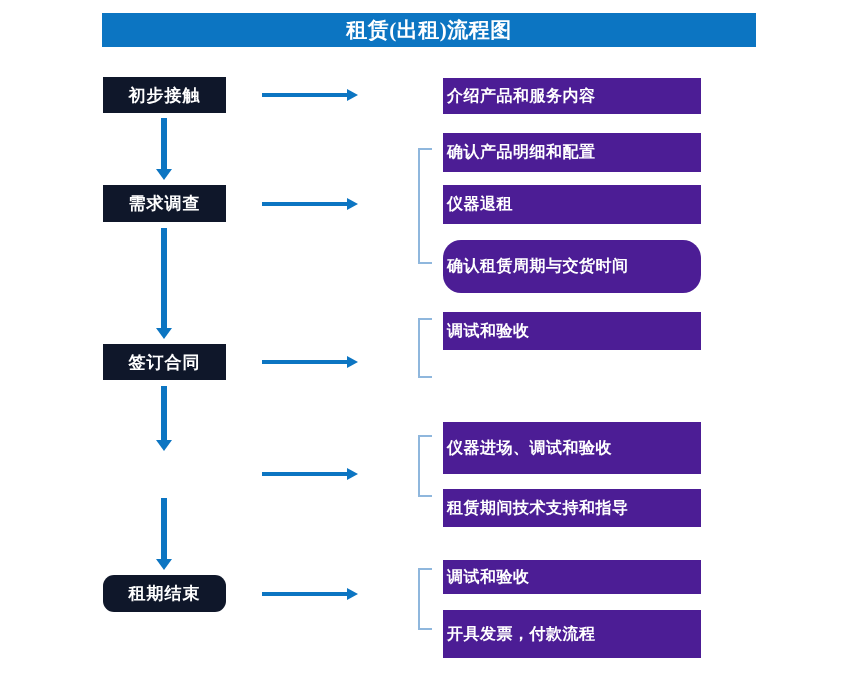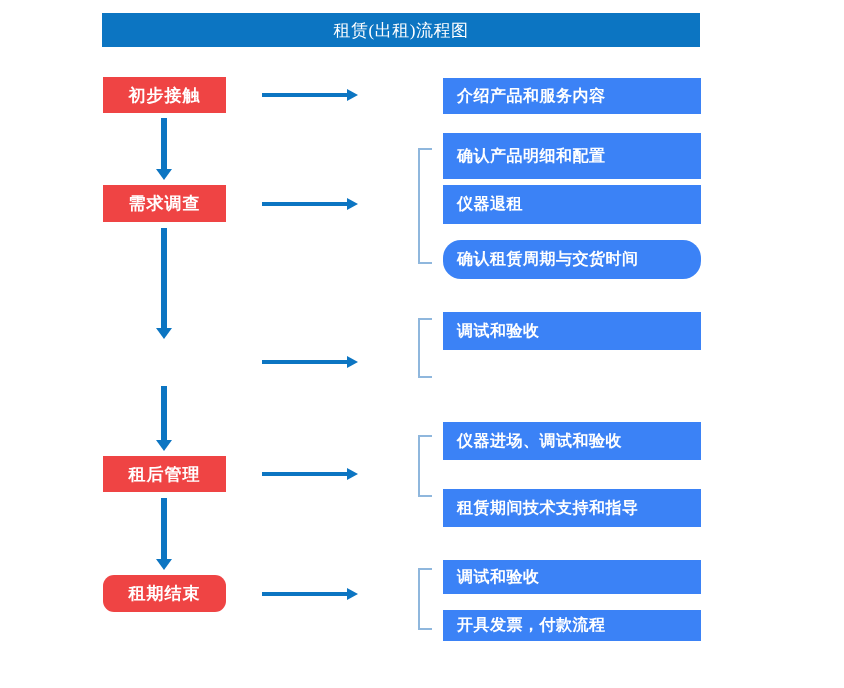--- a/index.html
+++ b/index.html
@@ -17,59 +17,59 @@
     position: relative;
     width: 844px;
     height: 688px;
   }
 
   
   .title-bar {
     position: absolute;
     left: 102px;
     top: 13px;
-    width: 598px;
+    width: 654px;
     height: 34px;
     background: #0c75c2;
     color: #ffffff;
     display: flex;
     align-items: center;
     justify-content: center;
-    font-size: 17px;
-    font-weight: normal;
+    font-size: 21px;
+    font-weight: bold;
     letter-spacing: 0.5px;
   }
 
   
   .stage-box {
     position: absolute;
     left: 103px;
     width: 123px;
-    background: #ef4444;
+    background: #0f172a;
     color: #ffffff;
     display: flex;
     align-items: center;
     justify-content: center;
     font-size: 17px;
     font-weight: bold;
     letter-spacing: 1px;
   }
 
   
   .detail-box {
     position: absolute;
     left: 443px;
     width: 258px;
-    background: #3b82f6;
+    background: #4c1d95;
     color: #ffffff;
     display: flex;
     align-items: center;
     font-size: 16px;
     font-weight: bold;
-    padding-left: 14px;
+    padding-left: 4px;
     box-sizing: border-box;
     letter-spacing: 0.5px;
   }
 
   
   .h-arrow {
     position: absolute;
     height: 12px;
   }
   .h-arrow .shaft {
@@ -126,22 +126,22 @@
 <body>
 
 <div id="canvas">
 
   <div class="title-bar">租赁(出租)流程图</div>
 
   <div class="stage-box" style="top:77px; height:36px;">初步接触</div>
 
   <div class="stage-box" style="top:185px; height:37px;">需求调查</div>
 
-
-  <div class="stage-box" style="top:456px; height:36px;">租后管理</div>
+  <div class="stage-box" style="top:344px; height:36px;">签订合同</div>
+
 
   <div class="stage-box" style="top:575px; height:37px;border-radius:11px;">租期结束</div>
 
   <div class="v-arrow" style="left:156px; top:118px; height:62px;">
     <div class="shaft" style="height:51px;"></div>
     <div class="head" style="top:51px;"></div>
   </div>
 
   <div class="v-arrow" style="left:156px; top:228px; height:111px;">
     <div class="shaft" style="height:100px;"></div>
@@ -186,30 +186,30 @@
   <div class="bracket" style="left:418px; top:148px; height:116px;"></div>
 
   <div class="bracket" style="left:418px; top:318px; height:60px;"></div>
 
   <div class="bracket" style="left:418px; top:435px; height:62px;"></div>
 
   <div class="bracket" style="left:418px; top:568px; height:62px;"></div>
 
   <div class="detail-box" style="top:78px; height:36px;">介绍产品和服务内容</div>
 
-  <div class="detail-box" style="top:133px; height:46px;">确认产品明细和配置</div>
+  <div class="detail-box" style="top:133px; height:39px;">确认产品明细和配置</div>
 
   <div class="detail-box" style="top:185px; height:39px;">仪器退租</div>
 
-  <div class="detail-box" style="top:240px; height:39px;border-radius:18px;">确认租赁周期与交货时间</div>
+  <div class="detail-box" style="top:240px; height:53px;border-radius:18px;">确认租赁周期与交货时间</div>
 
   <div class="detail-box" style="top:312px; height:38px;">调试和验收</div>
 
 
-  <div class="detail-box" style="top:422px; height:38px;">仪器进场、调试和验收</div>
+  <div class="detail-box" style="top:422px; height:52px;">仪器进场、调试和验收</div>
 
   <div class="detail-box" style="top:489px; height:38px;text-align:right;">租赁期间技术支持和指导</div>
 
   <div class="detail-box" style="top:560px; height:34px;">调试和验收</div>
 
-  <div class="detail-box" style="top:610px; height:31px;">开具发票，付款流程</div>
+  <div class="detail-box" style="top:610px; height:48px;">开具发票，付款流程</div>
 
 </div>
 
 </body></html>

